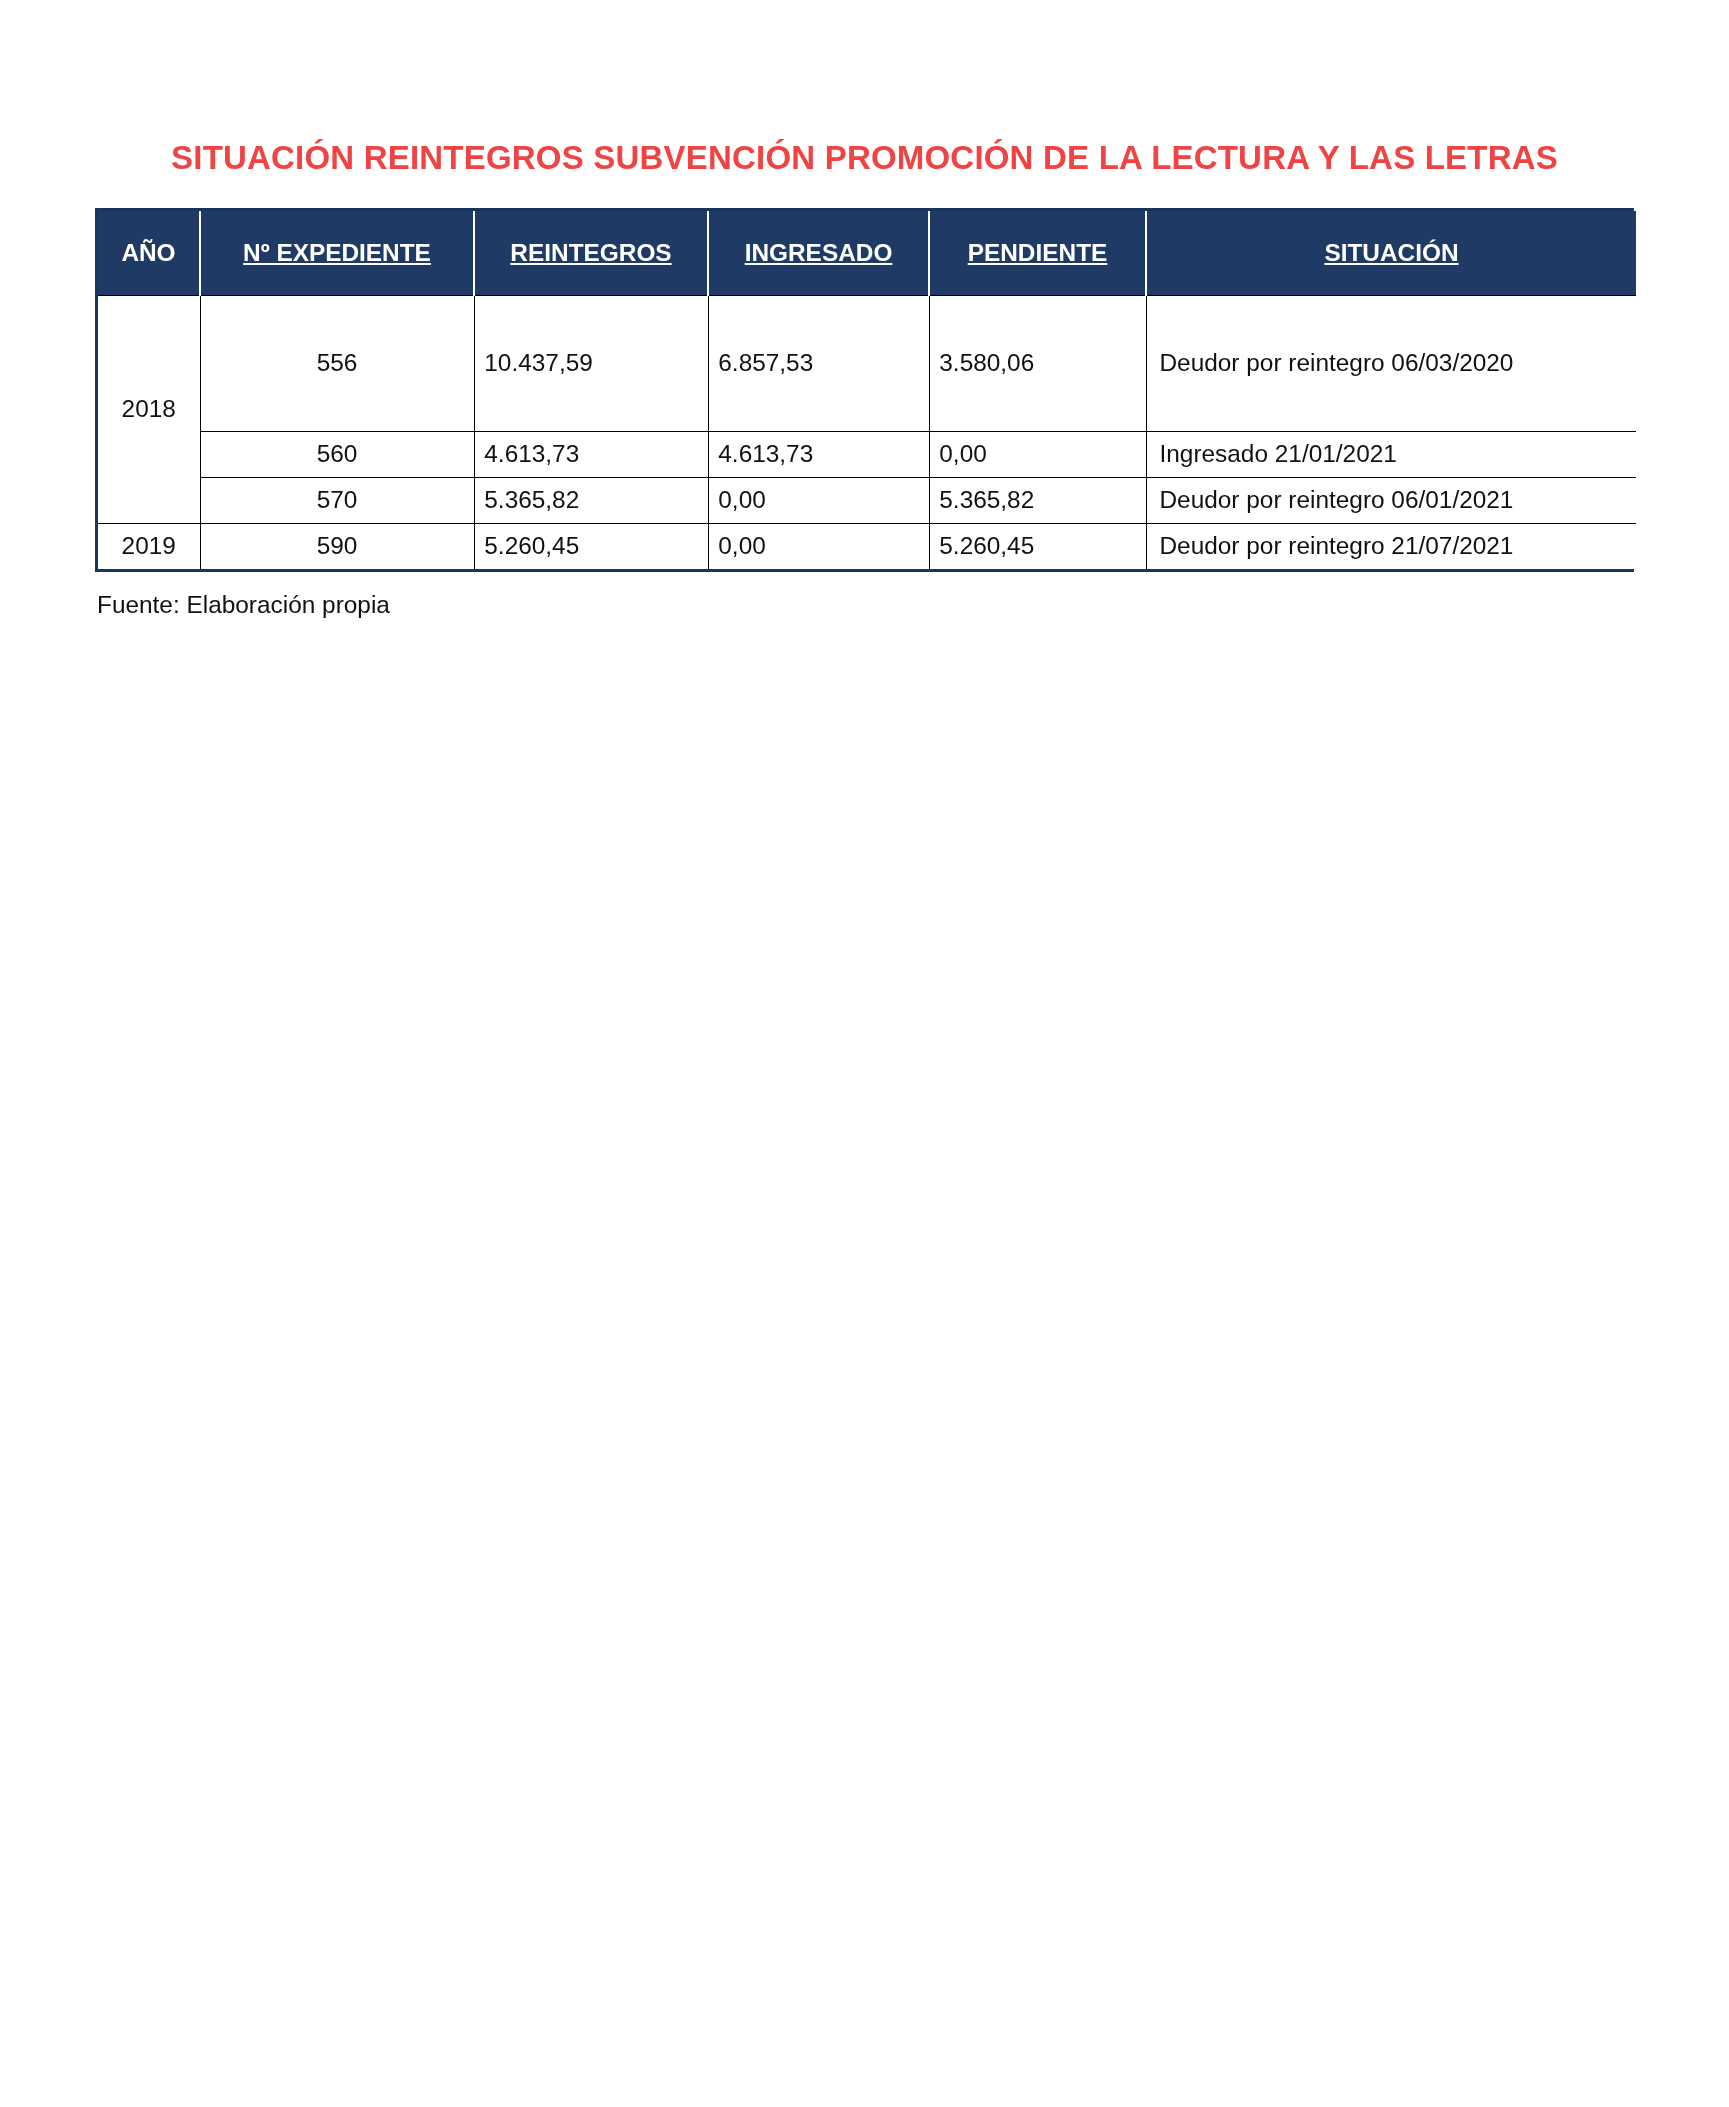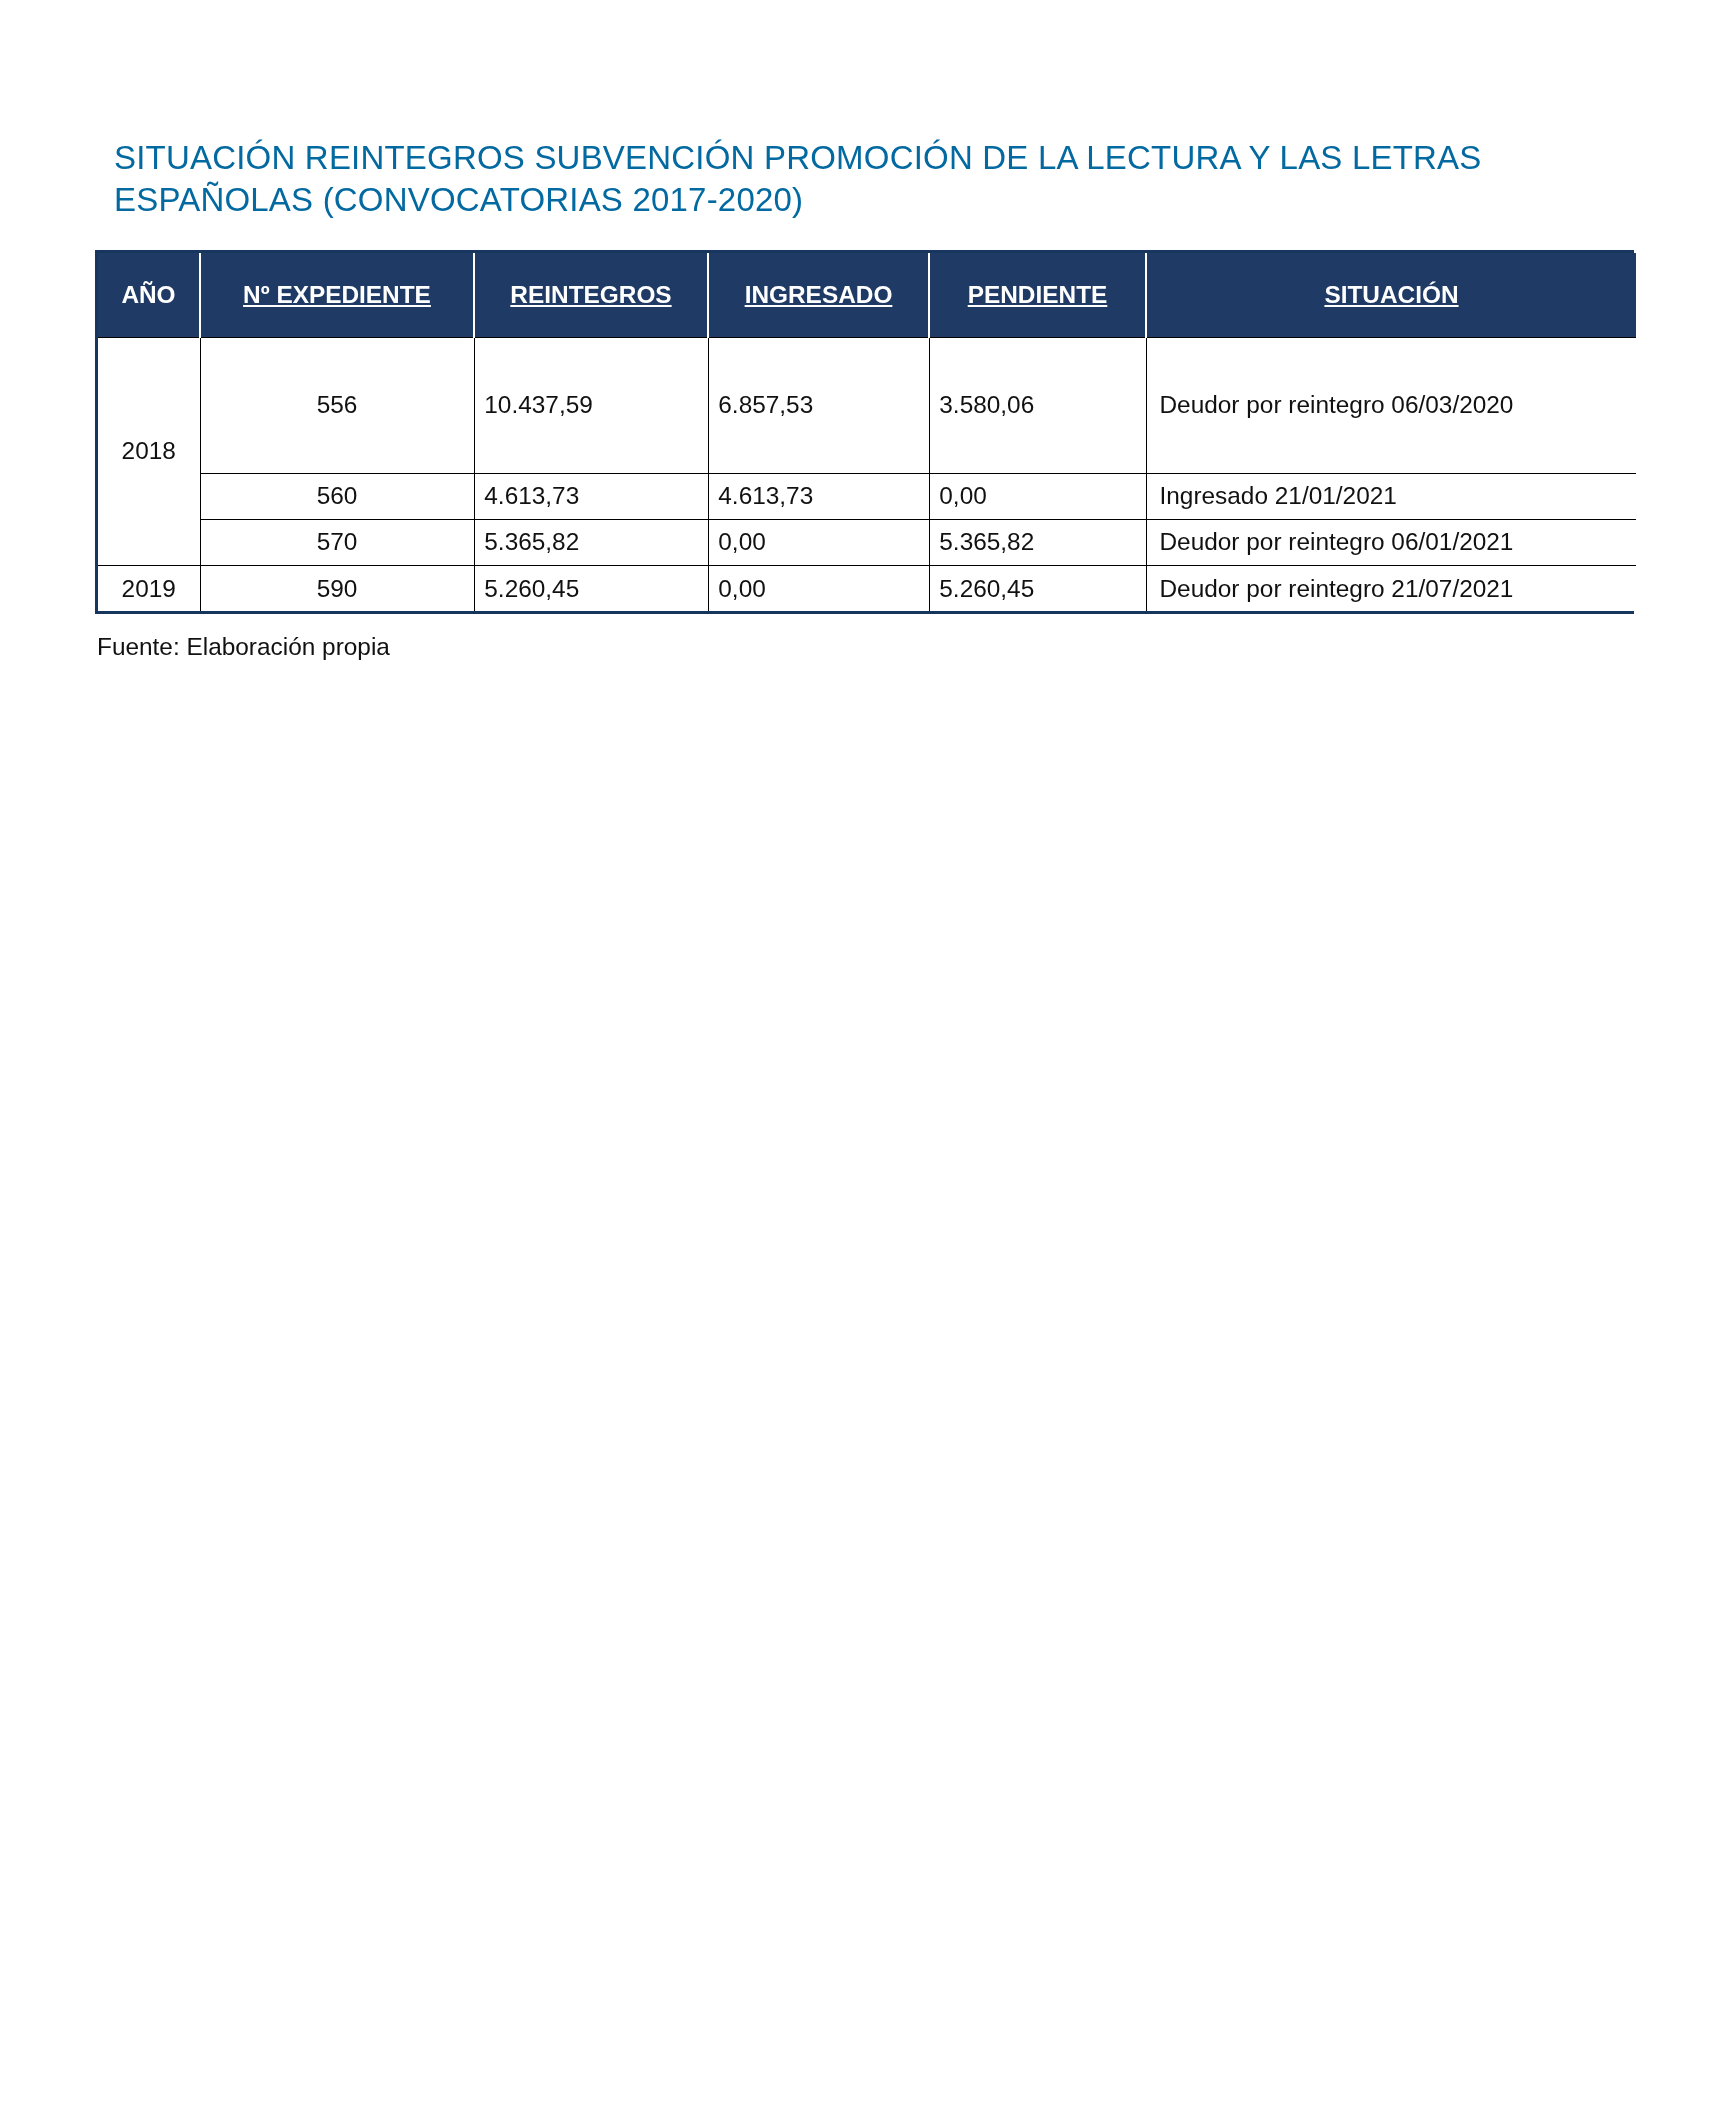--- a/index.html
+++ b/index.html
@@ -10,25 +10,25 @@
   }
   .page {
     position: relative;
     width: 1729px;
     height: 2108px;
     background: #ffffff;
     overflow: hidden;
   }
   .doc-title {
     margin: 137px 114px 0 114px;
-    text-align: left;
-    font-weight: normal;
+    text-align: center;
+    font-weight: bold;
     font-size: 33px;
     line-height: 1.28;
-    color: #0369a1;
+    color: #ef4444;
     letter-spacing: 0.2px;
   }
   .table-wrap {
     margin: 29px 0 0 95px;
     width: 1539px;
     border: 3.3px solid #17365d;
   }
   table.sit-table {
     width: 100%;
     border-collapse: collapse;
@@ -74,21 +74,20 @@
     color: #111111;
   }
 </style>
 </head>
 <body>
 
 <div class="page">
 
   <div class="doc-title">
     <div>SITUACIÓN REINTEGROS SUBVENCIÓN PROMOCIÓN DE LA LECTURA Y LAS LETRAS</div>
-    <div>ESPAÑOLAS (CONVOCATORIAS 2017-2020)</div>
   </div>
 
   <div class="table-wrap">
     <table class="sit-table">
       <colgroup>
         <col style="width:102px">
         <col style="width:274px">
         <col style="width:234px">
         <col style="width:221px">
         <col style="width:217px">

